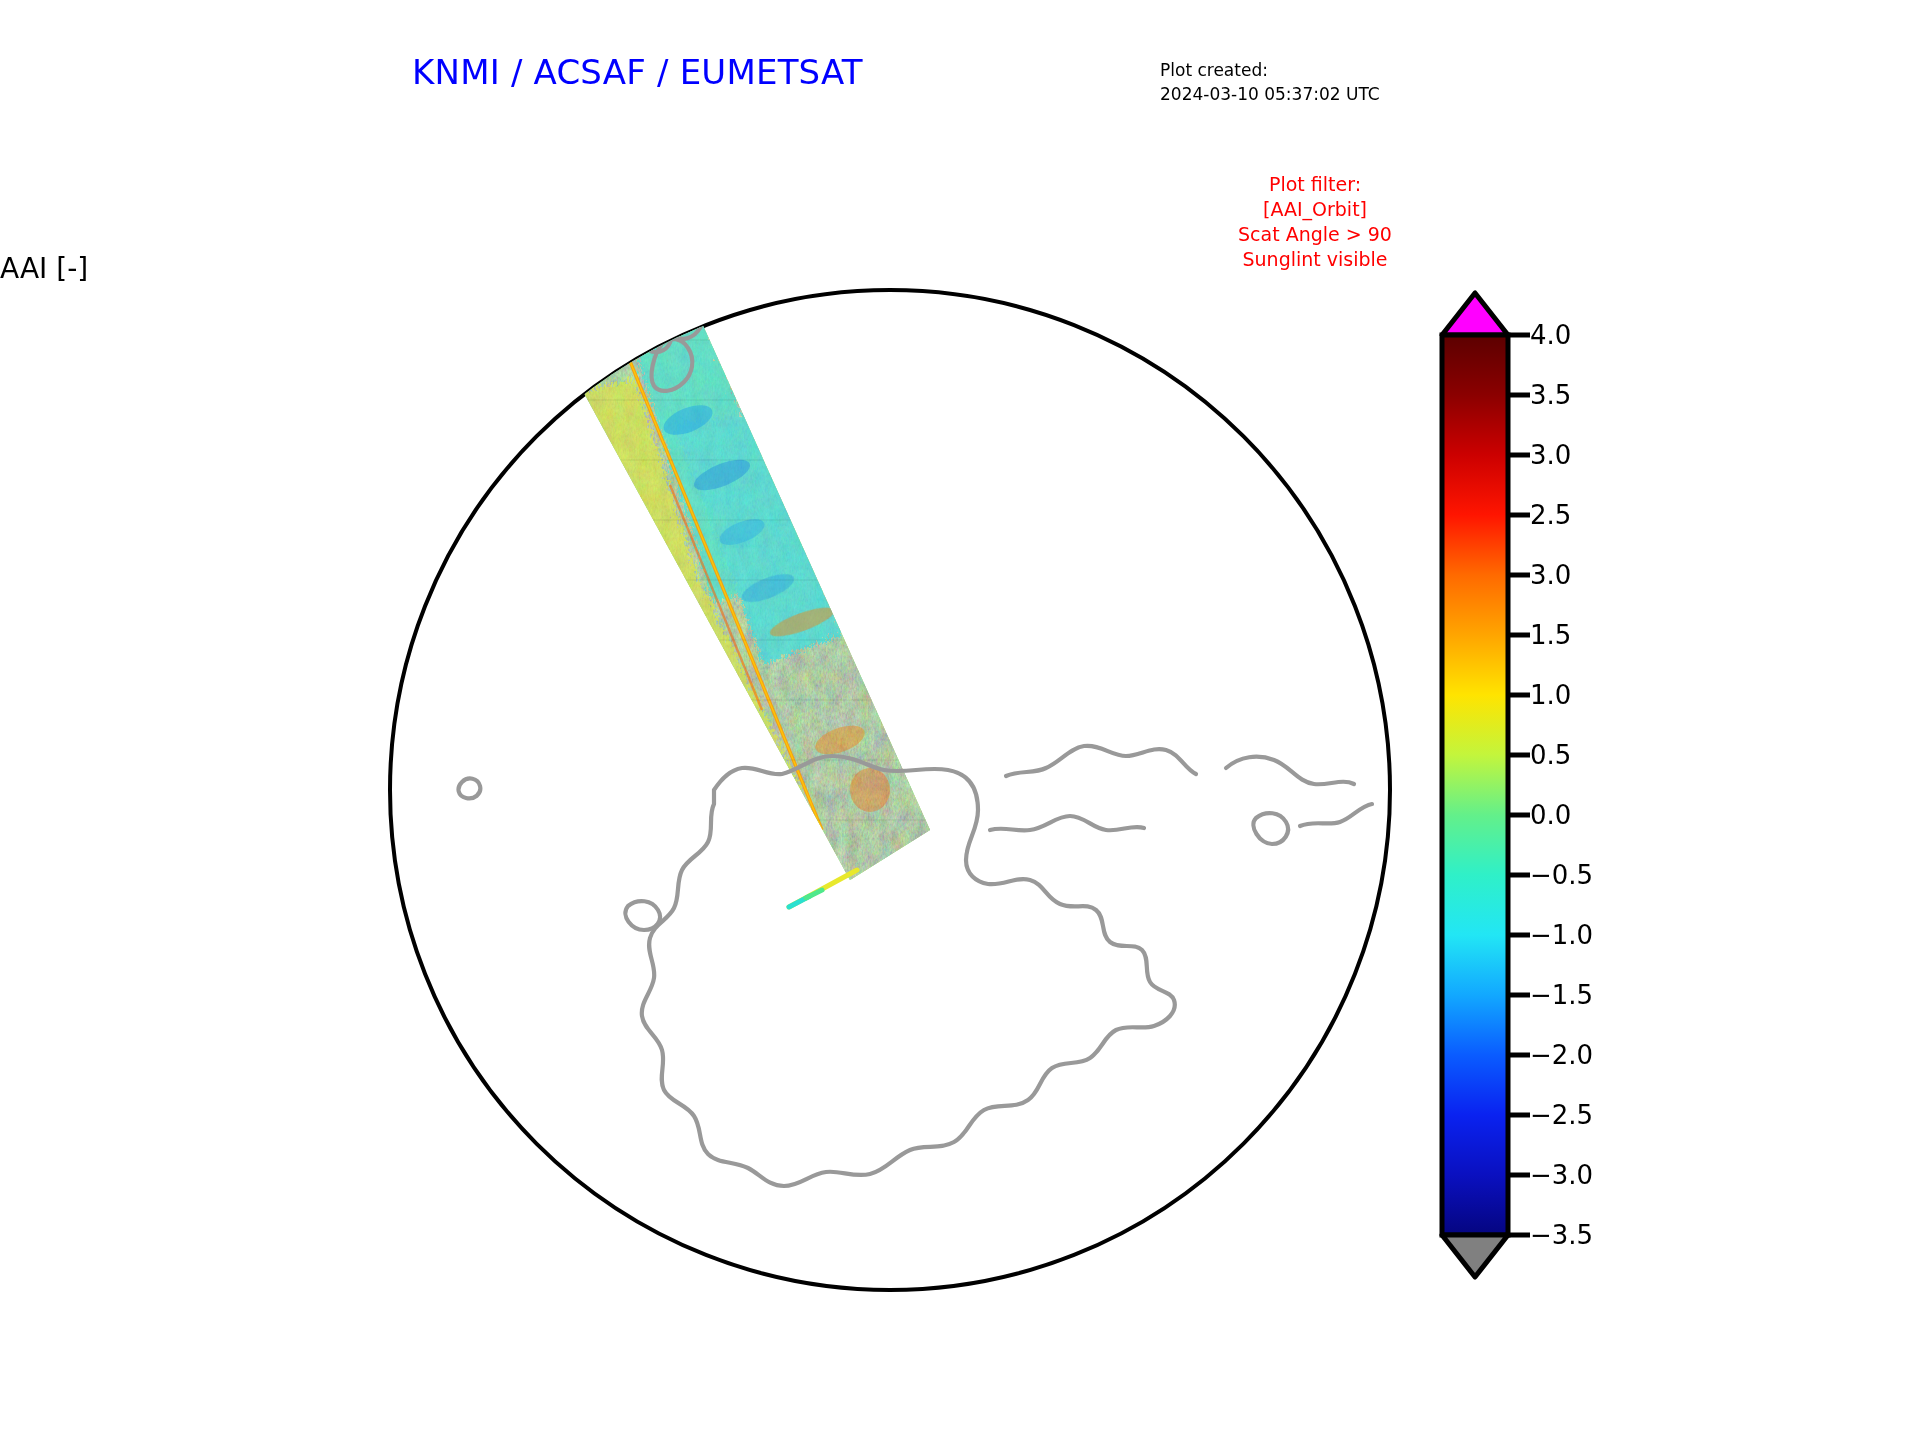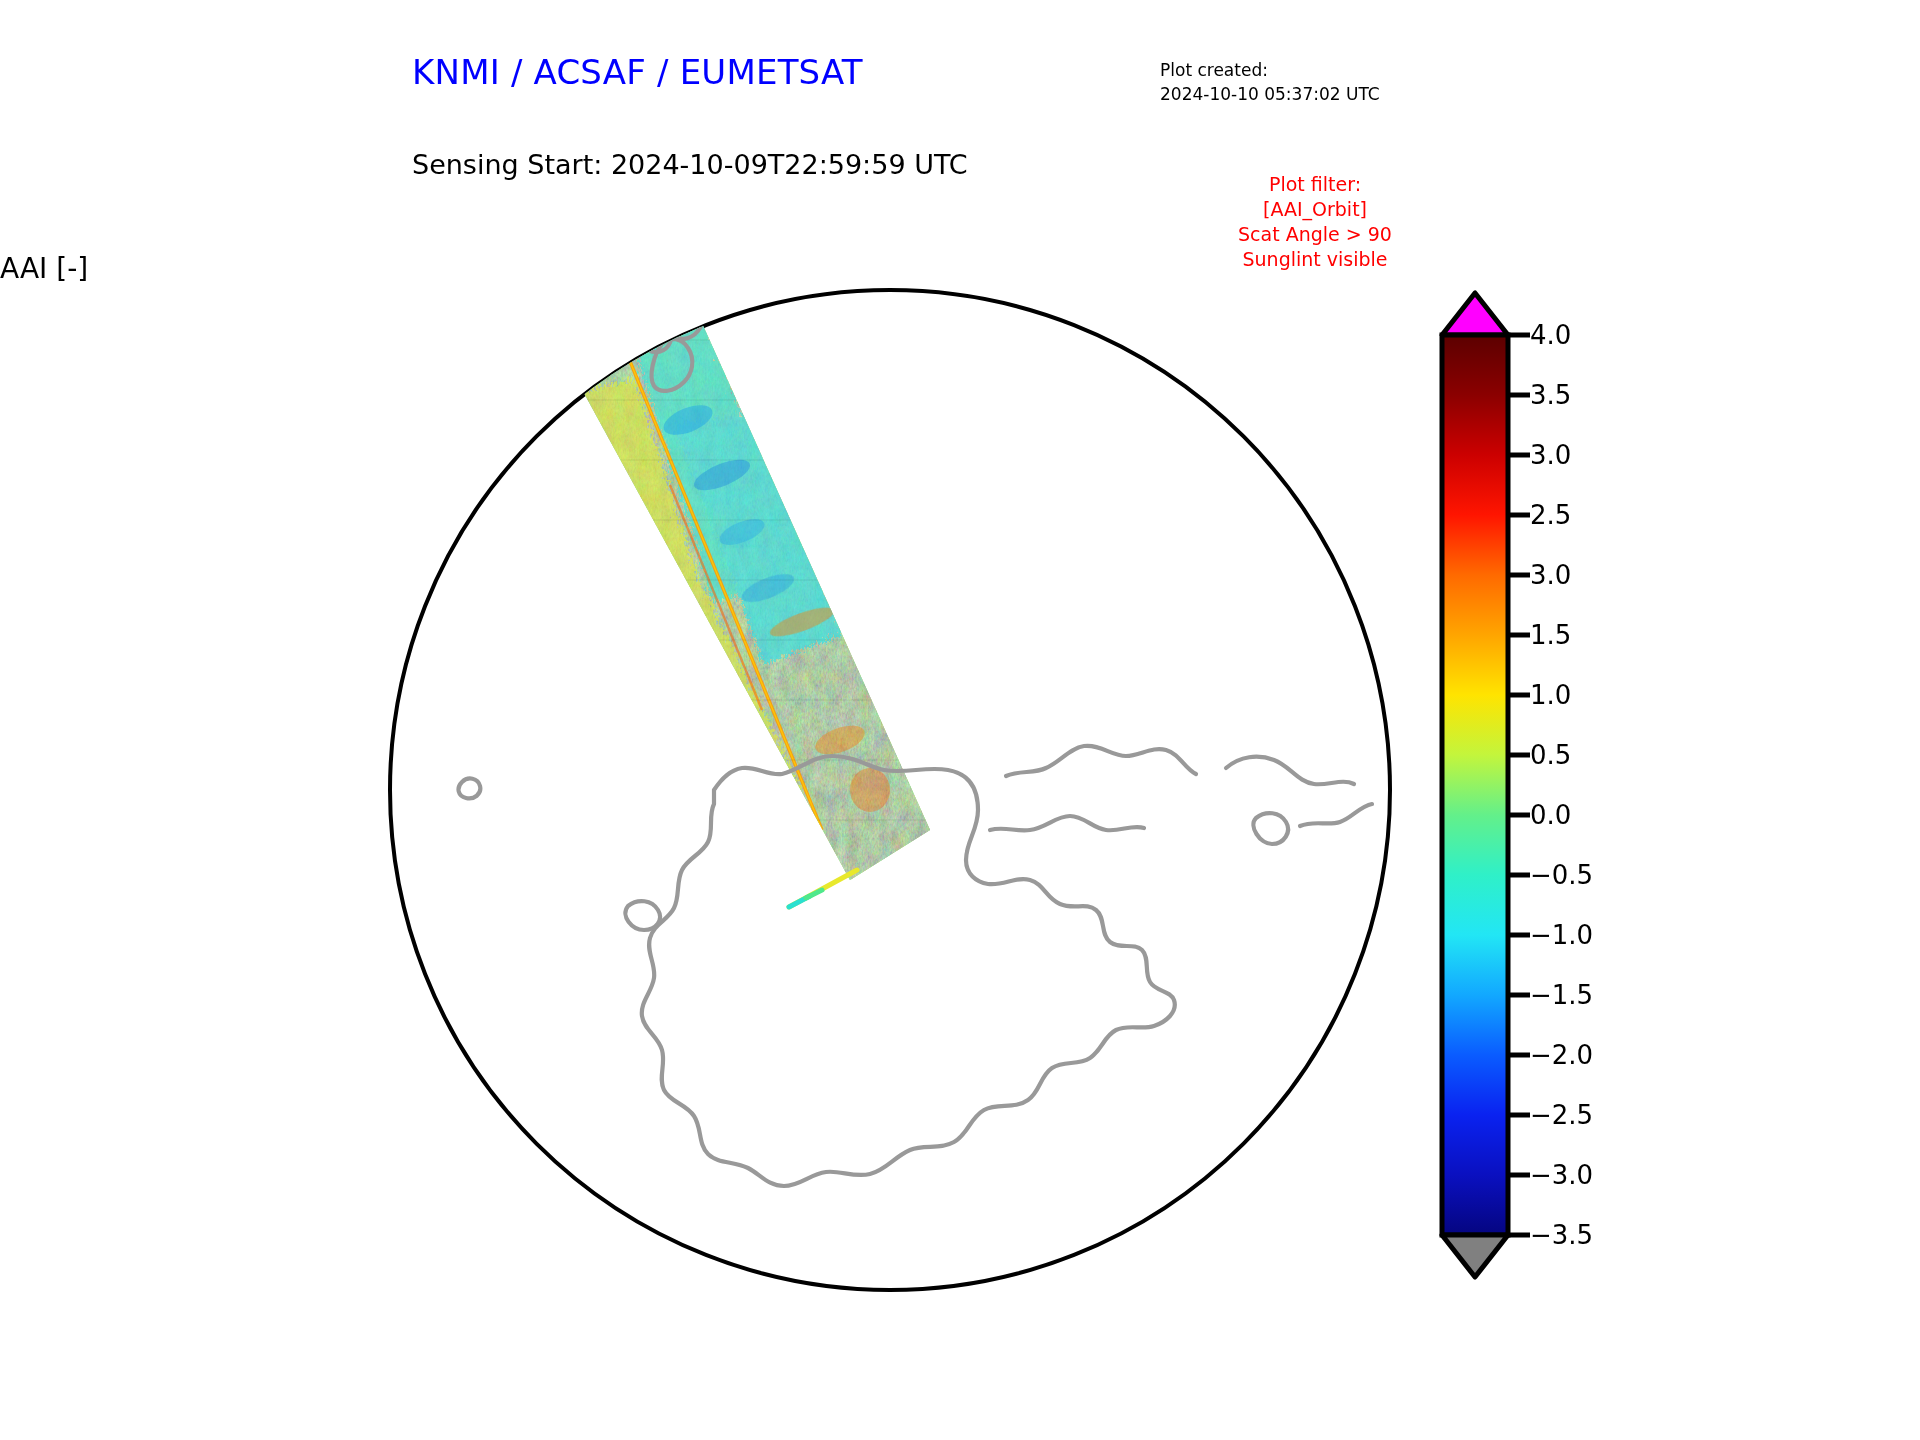--- a/index.html
+++ b/index.html
@@ -97,25 +97,24 @@
     transform: translateY(-50%);
   }
 </style>
 </head>
 <body>
 
 <div id="org-title">KNMI / ACSAF / EUMETSAT</div>
 
 <div id="plot-created-block">
   <div>Plot created:</div>
-  <div>2024-10-10 05:37:02 UTC</div>
+  <div>2024-03-10 05:37:02 UTC</div>
 </div>
 
 <div id="dataset-block">
-  <div>Sensing Start: 2024-10-09T22:59:59 UTC</div>
 </div>
 
 <div id="quantity-title">AAI [-]</div>
 
 <div id="plot-filter-block">
   <div>Plot filter:</div>
   <div>[AAI_Orbit]</div>
   <div>Scat Angle &gt; 90</div>
   <div>Sunglint visible</div>
 </div>

